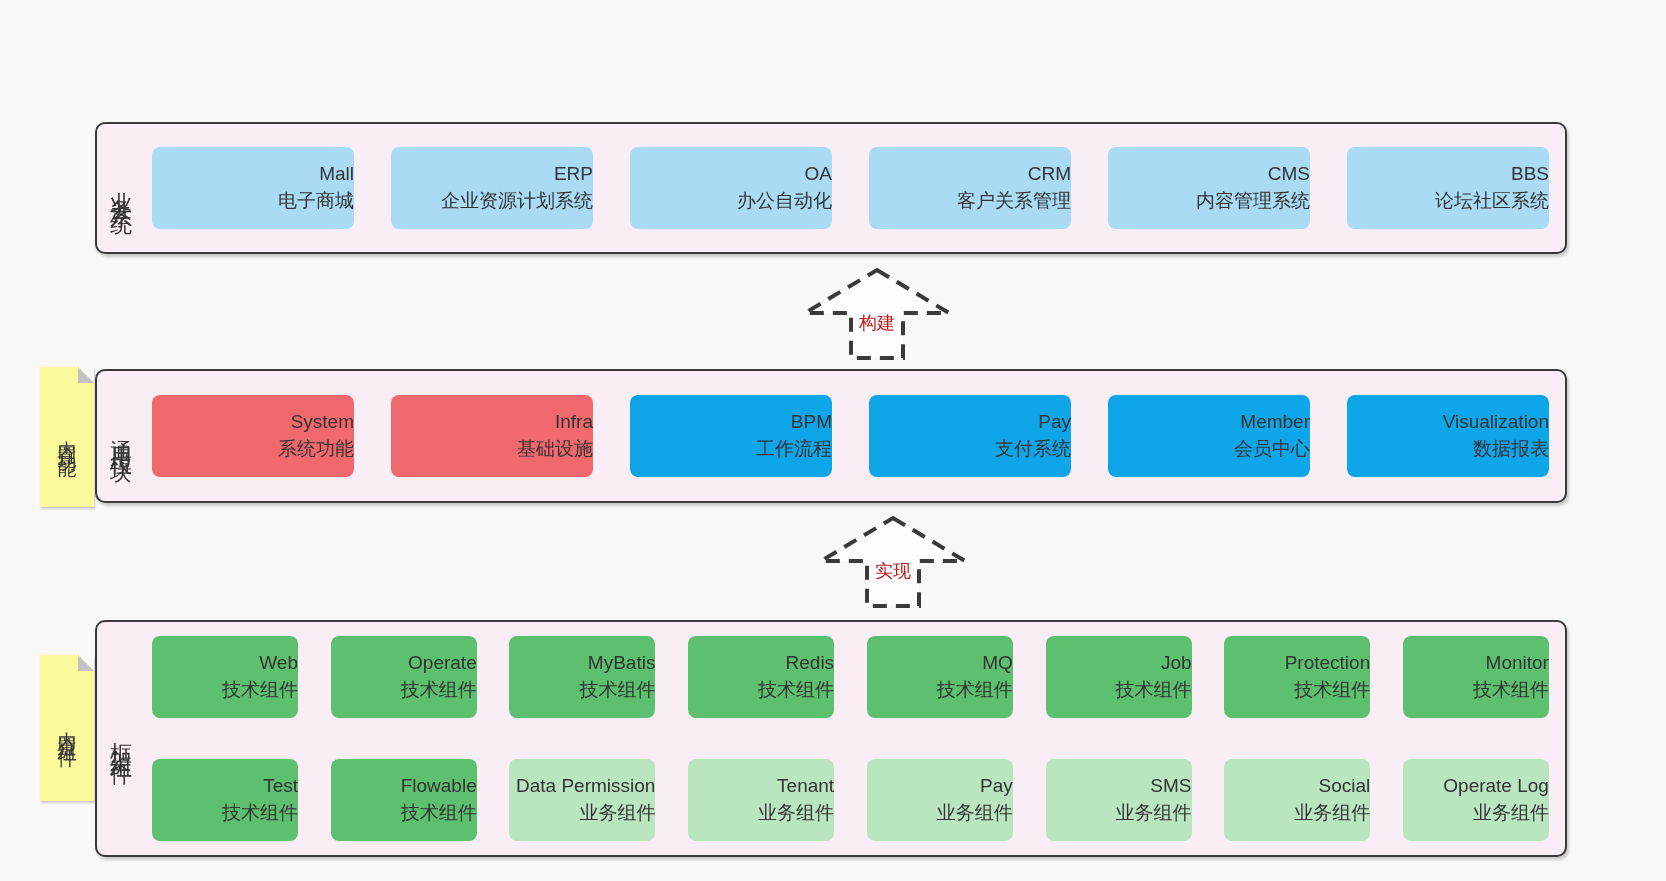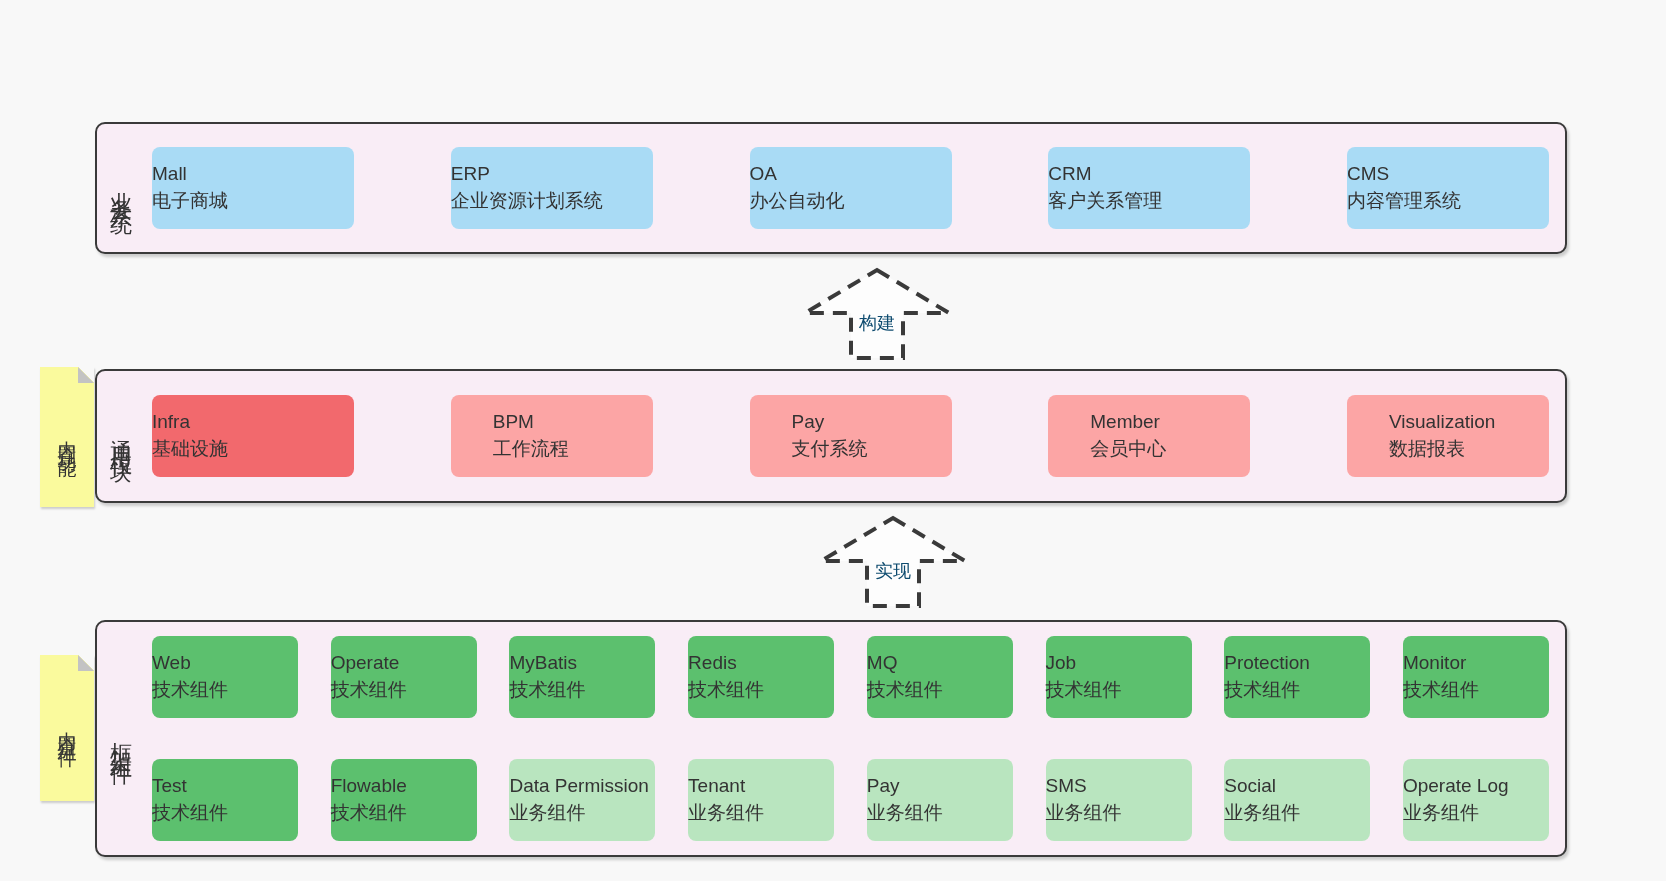--- a/index.html
+++ b/index.html
@@ -23,28 +23,28 @@
     writing-mode:vertical-rl; font-size:22px; letter-spacing:7px;
     color:#333; white-space:nowrap;
   }
 
   .boxes {
     position:absolute; left:55px; right:16px; top:0; bottom:0;
     display:flex; align-items:center; justify-content:space-between;
   }
   .box {
     height:82px; border-radius:8px; display:flex; flex-direction:column;
-    align-items:flex-start; justify-content:center; text-align:center;
+    align-items:flex-end; justify-content:center; text-align:center;
     line-height:1.42; font-size:19px; color:#333;
   }
   .w200 { width:202px; }
   .w146 { width:146px; }
   .b-blue   { background:#a9dbf5; }
   .b-red    { background:#f2696d; }
-  .b-pink   { background:#fca5a5;padding-left:42px; }
+  .b-pink   { background:#0ea5e9;padding-left:42px; }
   .b-gdark  { background:#5cc06e; }
   .b-glight { background:#b9e5bf; }
 
   .grid {
     position:absolute; left:55px; right:16px; top:0; bottom:0;
     display:flex; flex-direction:column; justify-content:center; gap:41px;
   }
   .grid .row { display:flex; justify-content:space-between; }
 
   
@@ -65,21 +65,21 @@
   #sticky-features   { left:40px; top:367px; height:140px; }
   #sticky-components { left:40px; top:655px; height:146px; }
 
   
   .arrow { position:absolute; width:150px; height:96px; z-index:1; }
   #arrow-build     { left:802px; top:266px; }
   #arrow-implement { left:818px; top:514px; }
   .arrow svg { display:block; width:100%; height:100%; }
   .arrow .a-label {
     position:absolute; left:50%; top:45px; transform:translateX(-50%);
-    background:#fdfdfd; padding:0 3px; font-size:18px; color:#0c4a6e; white-space:nowrap;
+    background:#fdfdfd; padding:0 3px; font-size:18px; color:#b91c1c; white-space:nowrap;
   }
 </style>
 </head>
 <body>
 
 <div id="canvas">
 
   <div class="sticky" id="sticky-features">
     <span class="s-label">内置功能</span>
   </div>
@@ -102,35 +102,43 @@
         <div>OA</div>
         <div>办公自动化</div>
       </div>
       <div class="box w200 b-blue">
         <div>CRM</div>
         <div>客户关系管理</div>
       </div>
       <div class="box w200 b-blue">
         <div>CMS</div>
         <div>内容管理系统</div>
+      </div>
+      <div class="box w200 b-blue">
+        <div>BBS</div>
+        <div>论坛社区系统</div>
       </div>
     </div>
   </div>
 
   <div class="arrow" id="arrow-build">
     <svg viewBox="0 0 150 96">
       <path d="M75 4 L147 47 L101 47 L101 92 L49 92 L49 47 L3 47 Z" fill="#fdfdfd" stroke="#3a3a3a" stroke-width="4" stroke-dasharray="14 9"></path>
     </svg>
     <span class="a-label">构建</span>
   </div>
 
   <div class="section" id="sec-modules">
     <div class="v-label">通用模块</div>
     <div class="boxes">
       <div class="box w200 b-red">
+        <div>System</div>
+        <div>系统功能</div>
+      </div>
+      <div class="box w200 b-red">
         <div>Infra</div>
         <div>基础设施</div>
       </div>
       <div class="box w200 b-pink">
         <div>BPM</div>
         <div>工作流程</div>
       </div>
       <div class="box w200 b-pink">
         <div>Pay</div>
         <div>支付系统</div>

